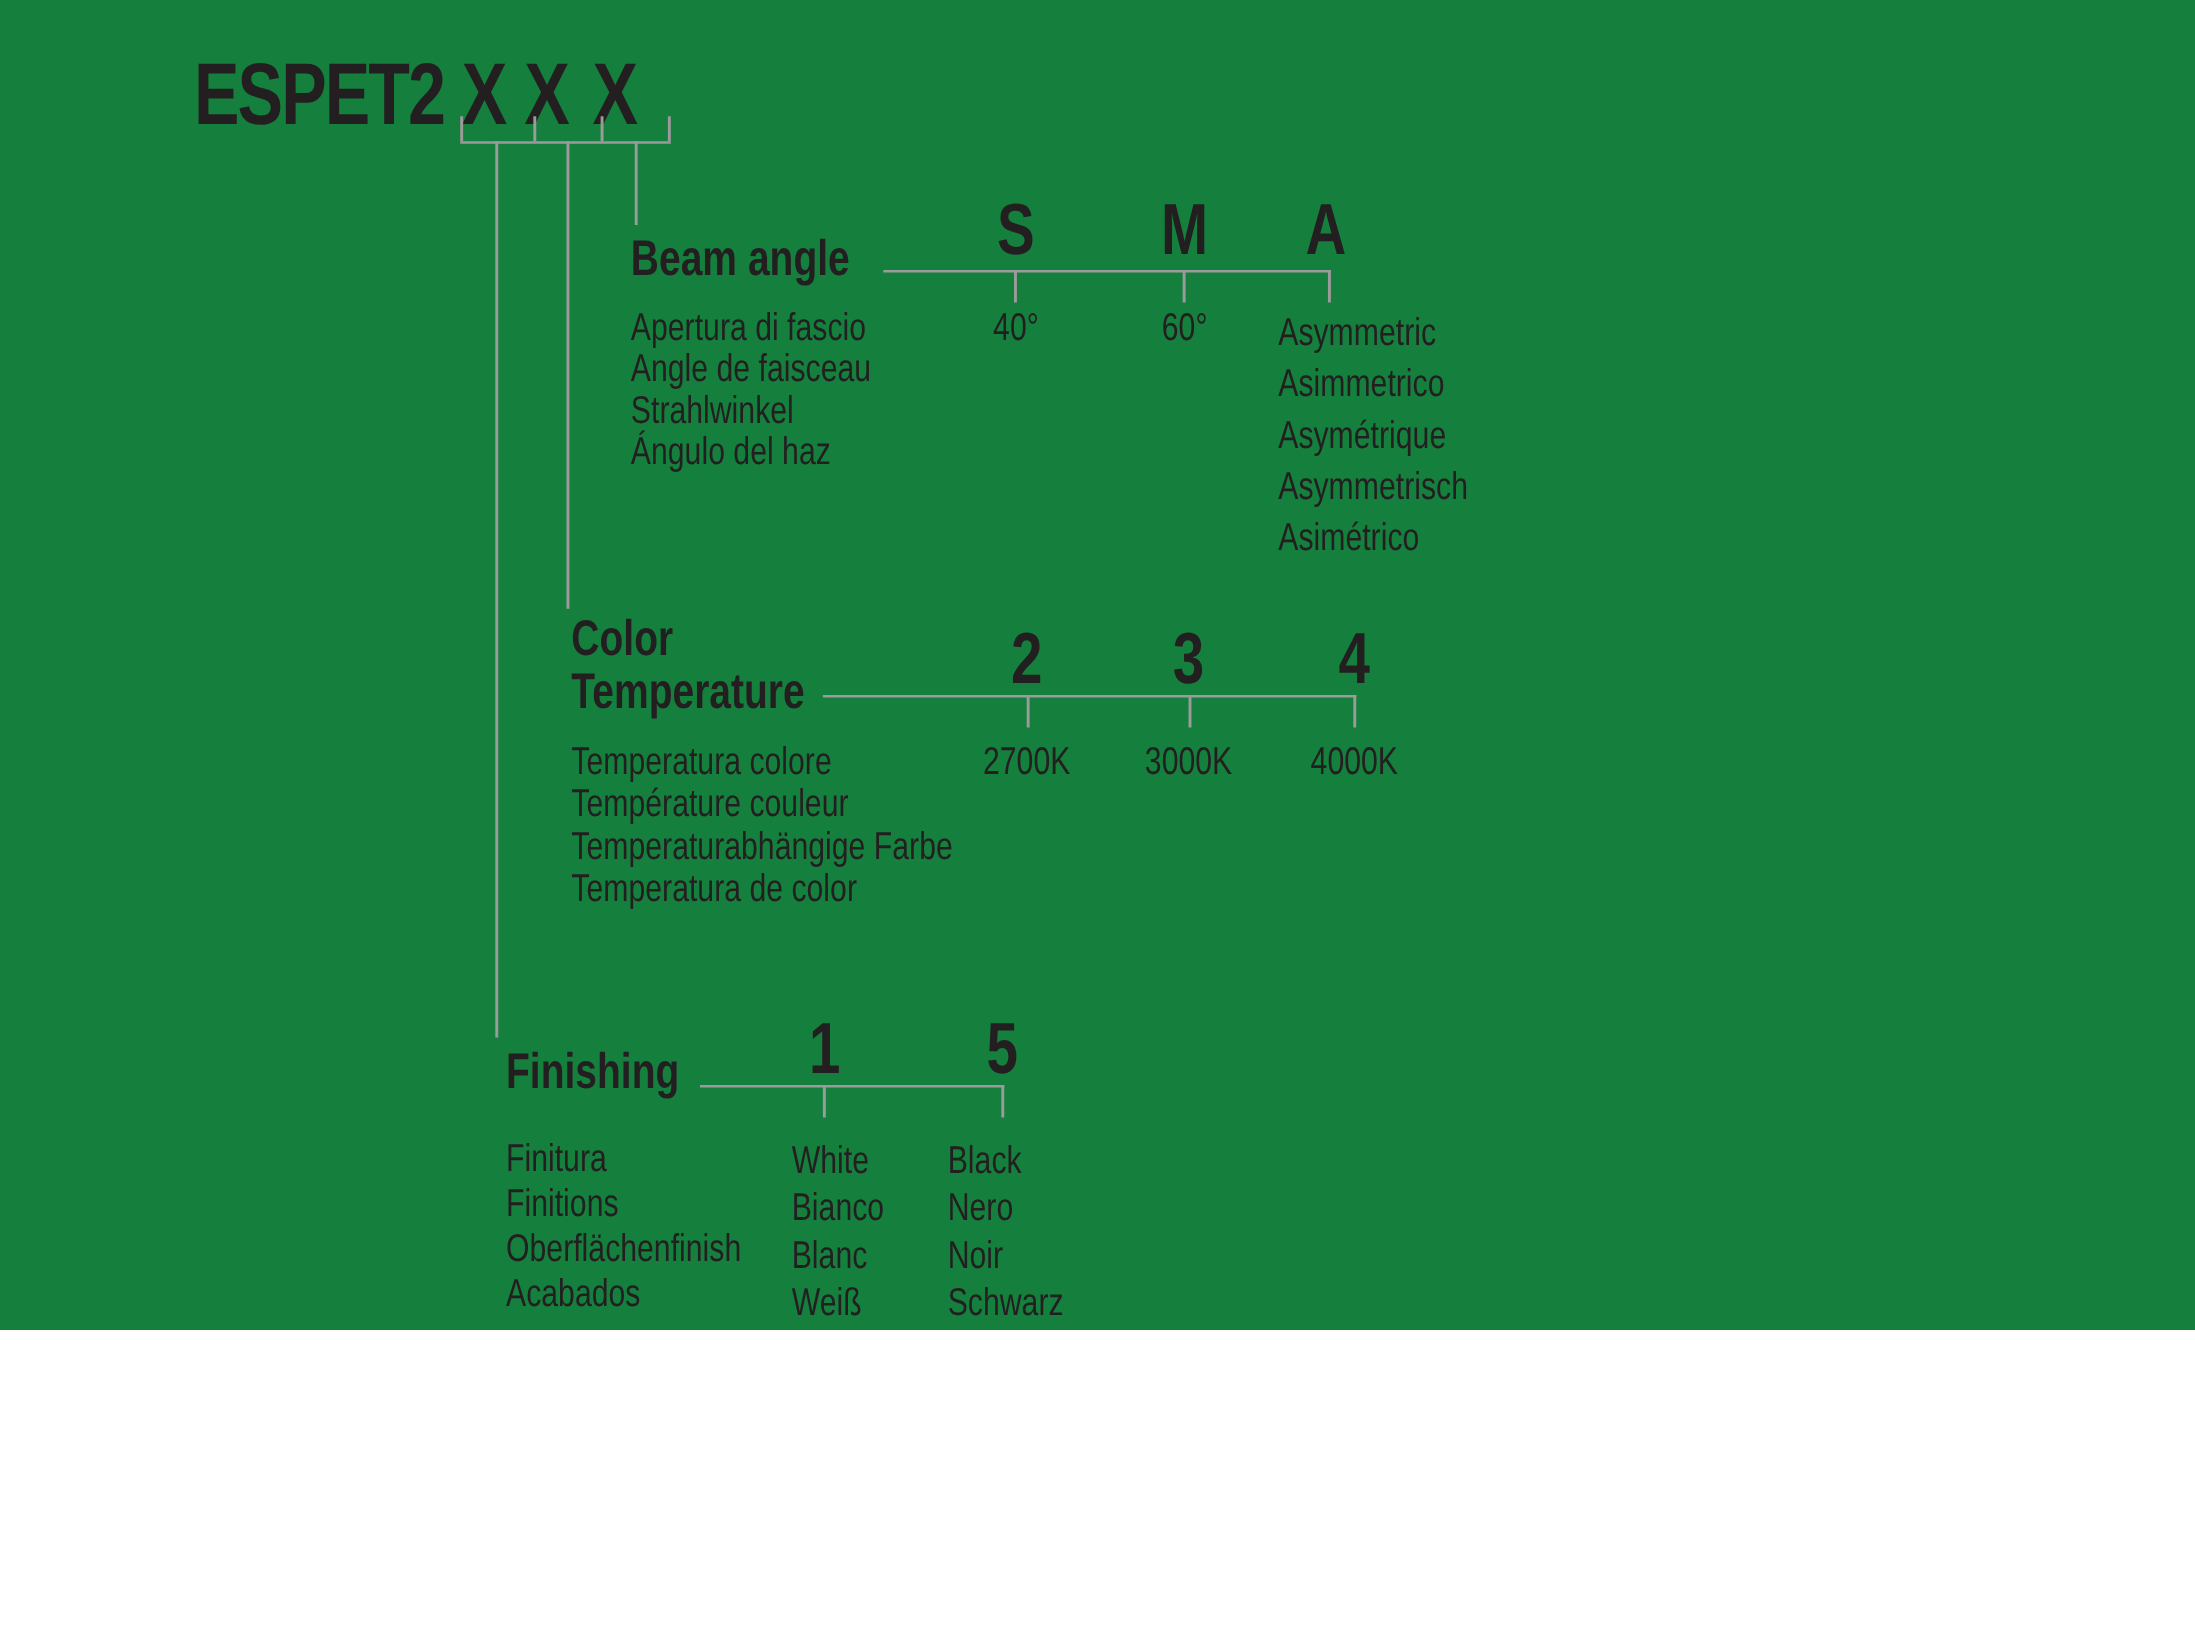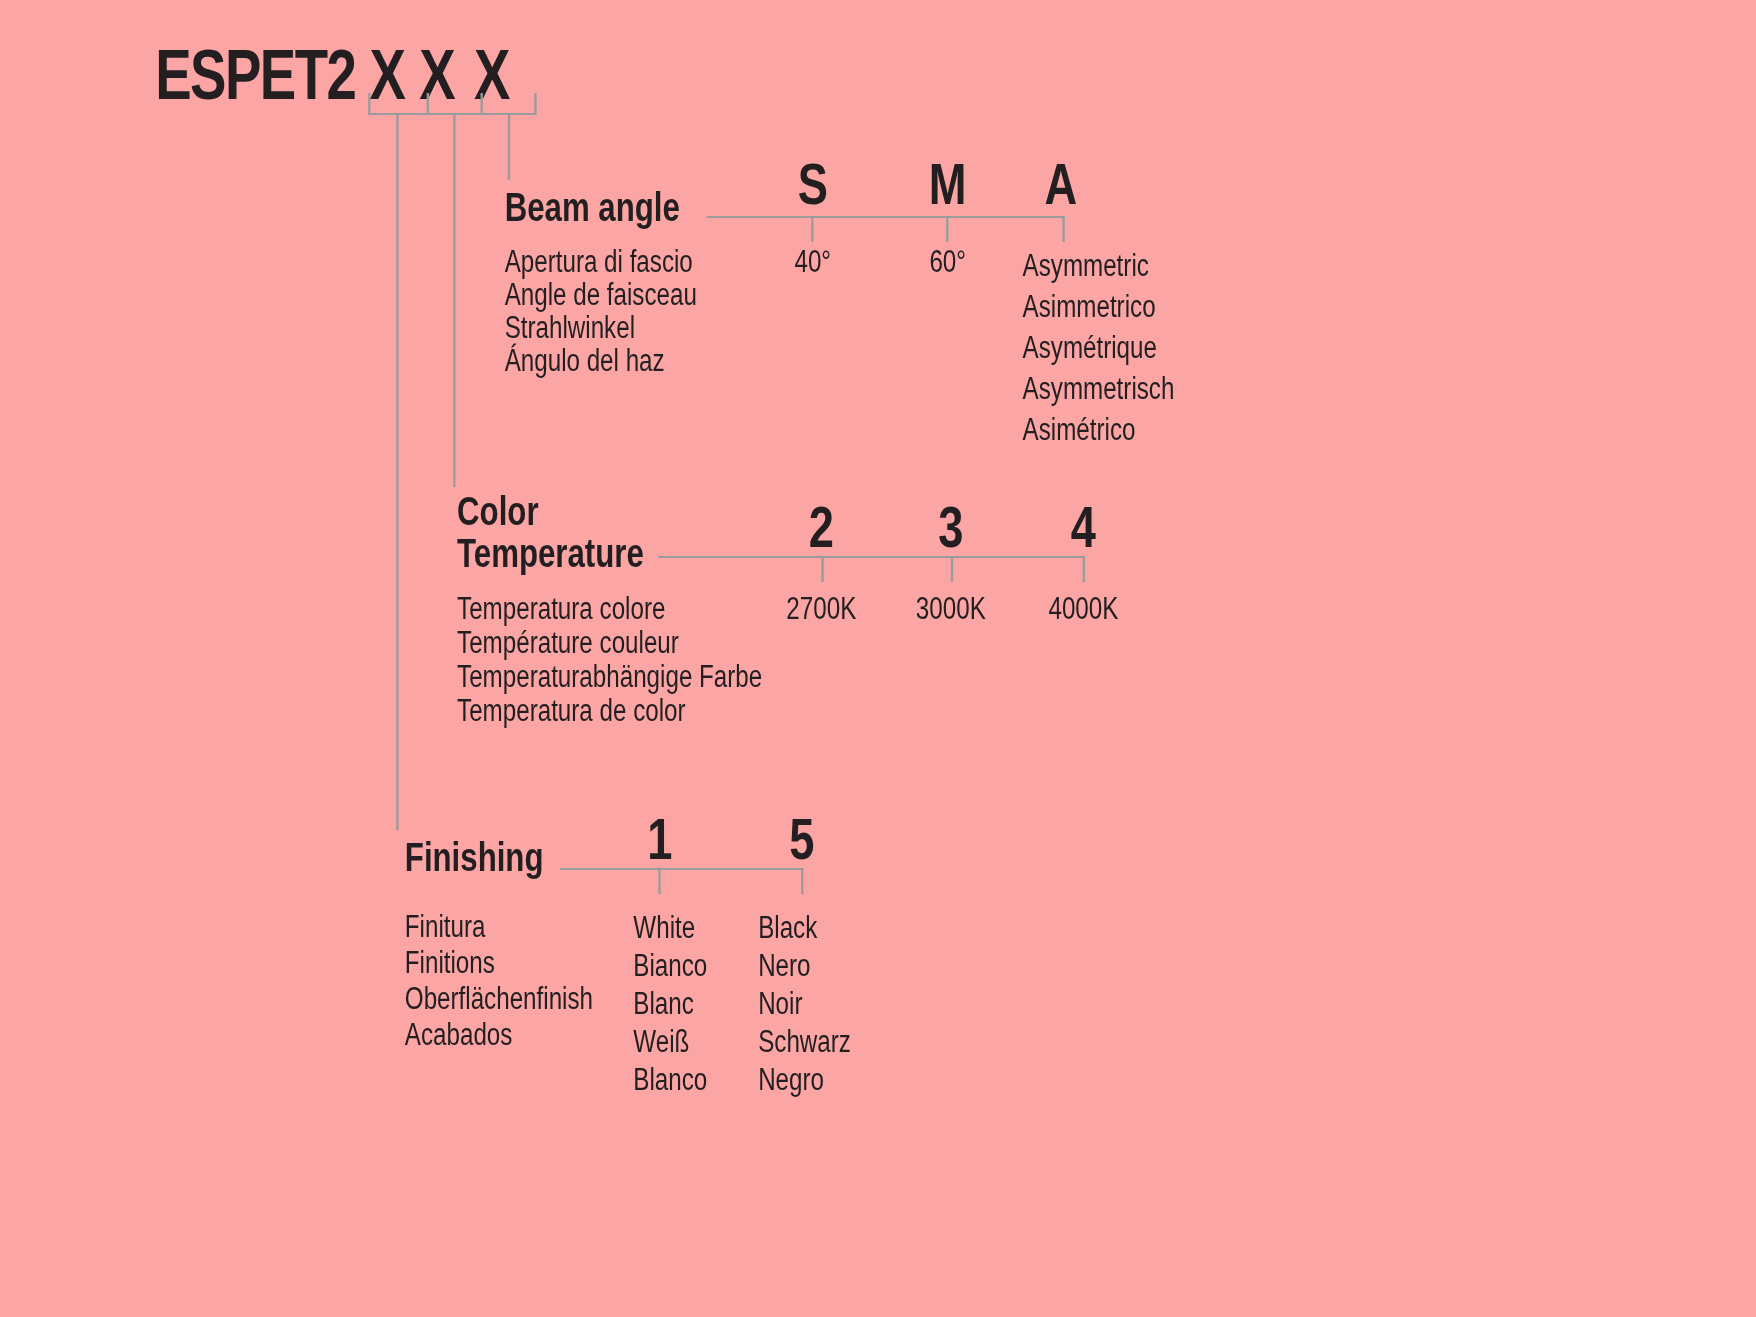--- a/index.html
+++ b/index.html
@@ -1,16 +1,16 @@
 <!DOCTYPE html>
 <html><head>
 <meta charset="utf-8">
 <style>
   html,body{margin:0;padding:0;background:#ffffff;}
-  .viewport{position:relative;width:1756px;height:1317px;background:#fca5a5;overflow:hidden;}
+  .viewport{position:relative;width:1756px;height:1064px;background:#15803d;overflow:hidden;}
   
   .scale{position:absolute;left:0;top:0;width:2252px;height:1317px;
          transform:scaleX(0.78);transform-origin:0 0;
          font-family:"Liberation Sans","DejaVu Sans",sans-serif;color:#231f20;}
   .abs{position:absolute;}
   .hline{position:absolute;height:2px;background:#9b9b9b;}
   .vline{position:absolute;width:3px;background:#9b9b9b;}
   .title{font-size:70px;font-weight:bold;letter-spacing:-2px;white-space:nowrap;line-height:70px;}
   .bigx{font-size:70px;font-weight:bold;width:100px;text-align:center;line-height:70px;}
   .codeglyph{font-size:58px;font-weight:bold;width:120px;text-align:center;line-height:58px;}

